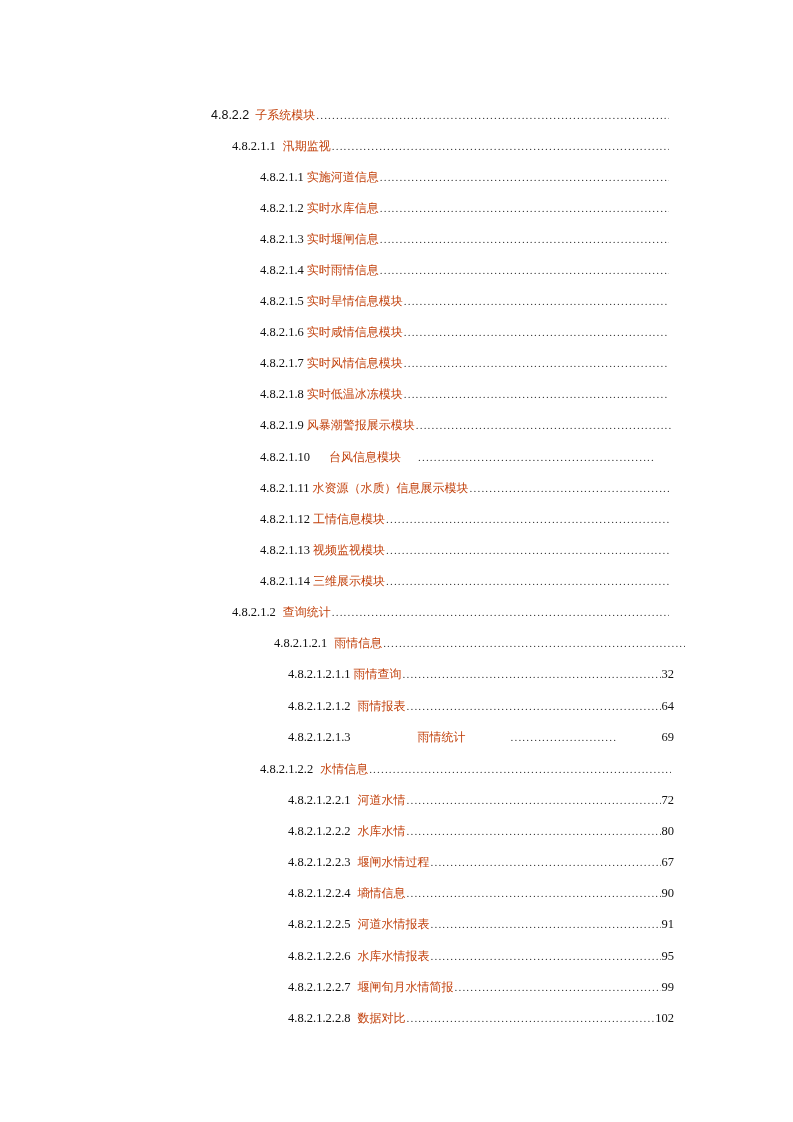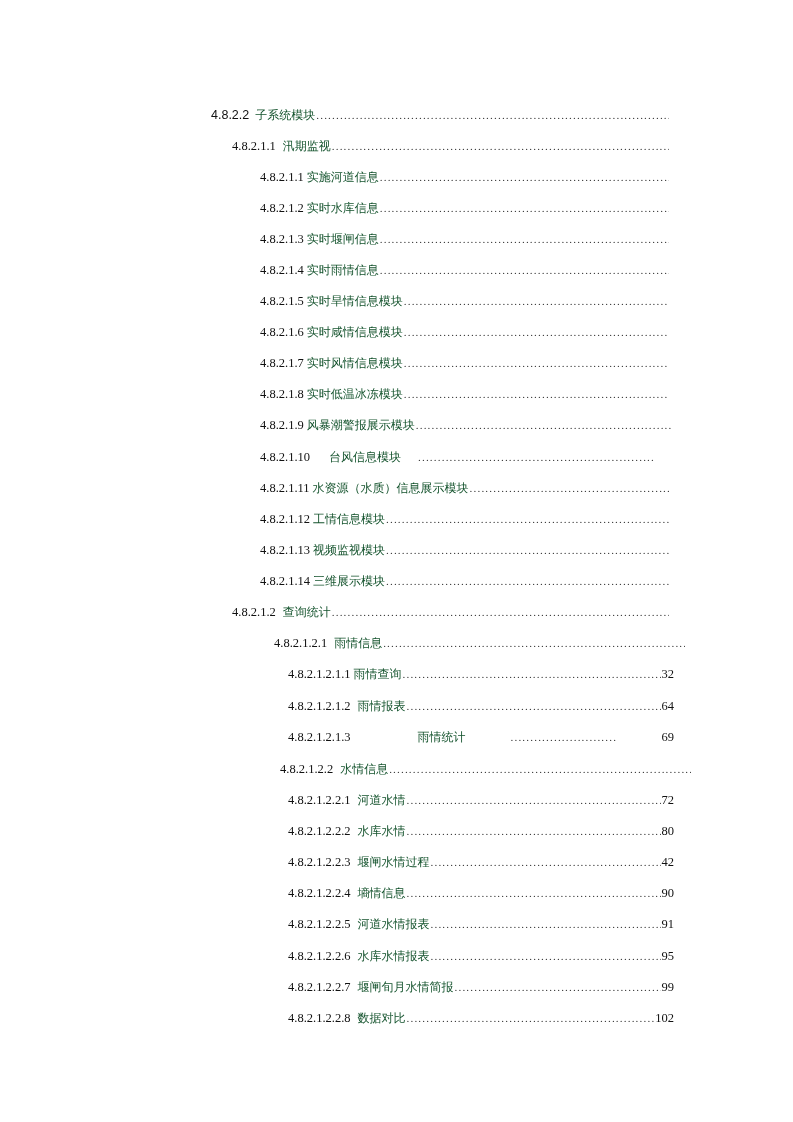--- a/index.html
+++ b/index.html
@@ -10,21 +10,21 @@
       display: flex;
       align-items: baseline;
       font-family: "Liberation Serif", "DejaVu Serif", serif;
       font-size: 12.5px;
       color: #111;
       white-space: nowrap;
       height: 18px;
       line-height: 18px;
     }
     .entry .num { flex: none; }
-    .entry .title { flex: none; margin-left: 3px; font-family: "DejaVu Sans", sans-serif; font-size: 12px; color: #14532d; }
+    .entry .title { flex: none; margin-left: 3px; font-family: "DejaVu Sans", sans-serif; font-size: 12px; color: #c2410c; }
     .entry .dots {
       flex: 1 1 auto;
       overflow: hidden;
       margin: 0 1px;
       color: #333;
       letter-spacing: 1.2px;
       font-size: 11px;
     }
     .entry .dots::before {
       content: "....................................................................................................................................................................................................";
@@ -176,21 +176,21 @@
     <span class="page">64</span>
   </div>
 
   <div class="entry" style="left:288px; top:728px; width:386px;gap:44px;">
     <span class="num">4.8.2.1.2.1.3</span>
     <span class="title" style="margin-left:7px;padding-left:16px;">雨情统计</span>
     <span class="dots"></span>
     <span class="page">69</span>
   </div>
 
-  <div class="entry" style="left:260px; top:760px; width:412px;margin-left:20px;">
+  <div class="entry" style="left:260px; top:760px; width:412px;">
     <span class="num">4.8.2.1.2.2</span>
     <span class="title" style="margin-left:7px;">水情信息</span>
     <span class="dots"></span>
     <span class="page"></span>
   </div>
 
   <div class="entry" style="left:288px; top:791px; width:386px;">
     <span class="num">4.8.2.1.2.2.1</span>
     <span class="title" style="margin-left:7px;">河道水情</span>
     <span class="dots"></span>
@@ -201,21 +201,21 @@
     <span class="num">4.8.2.1.2.2.2</span>
     <span class="title" style="margin-left:7px;">水库水情</span>
     <span class="dots"></span>
     <span class="page">80</span>
   </div>
 
   <div class="entry" style="left:288px; top:853px; width:386px;">
     <span class="num">4.8.2.1.2.2.3</span>
     <span class="title" style="margin-left:7px;">堰闸水情过程</span>
     <span class="dots"></span>
-    <span class="page">42</span>
+    <span class="page">67</span>
   </div>
 
   <div class="entry" style="left:288px; top:884px; width:386px;">
     <span class="num">4.8.2.1.2.2.4</span>
     <span class="title" style="margin-left:7px;">墒情信息</span>
     <span class="dots"></span>
     <span class="page">90</span>
   </div>
 
   <div class="entry" style="left:288px; top:915px; width:386px;">

